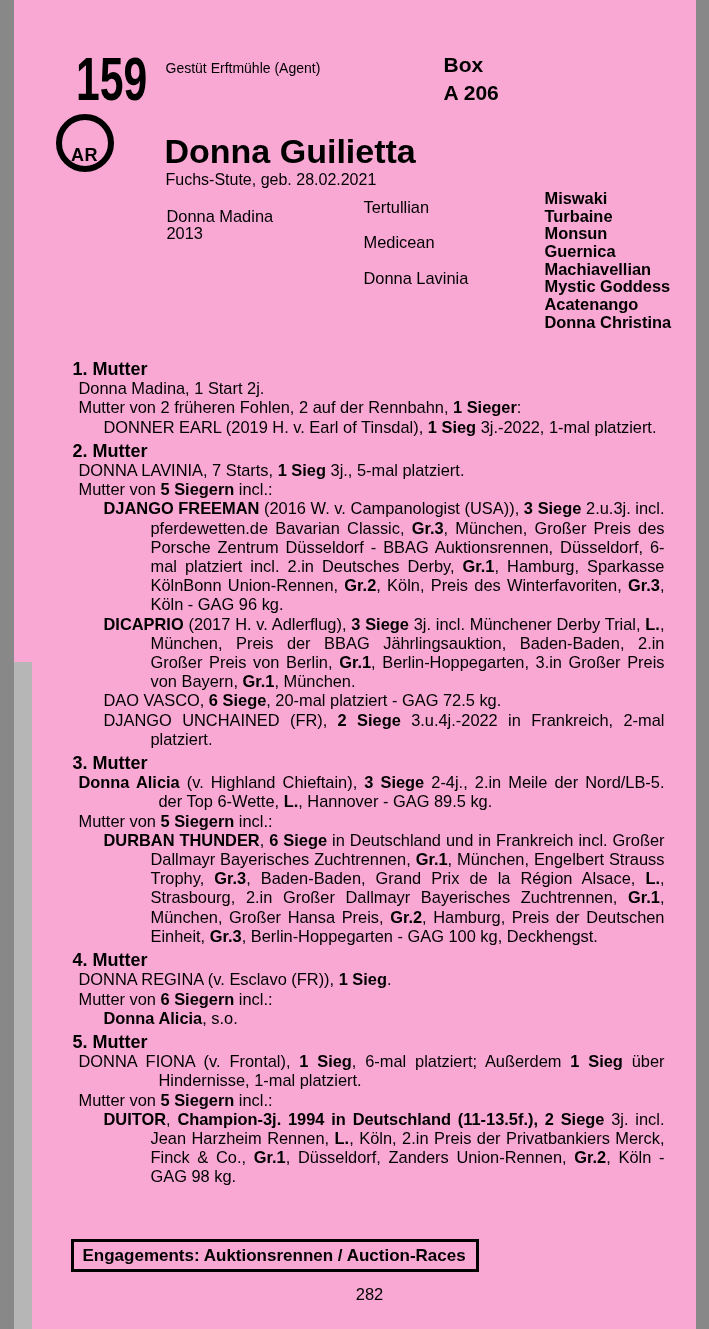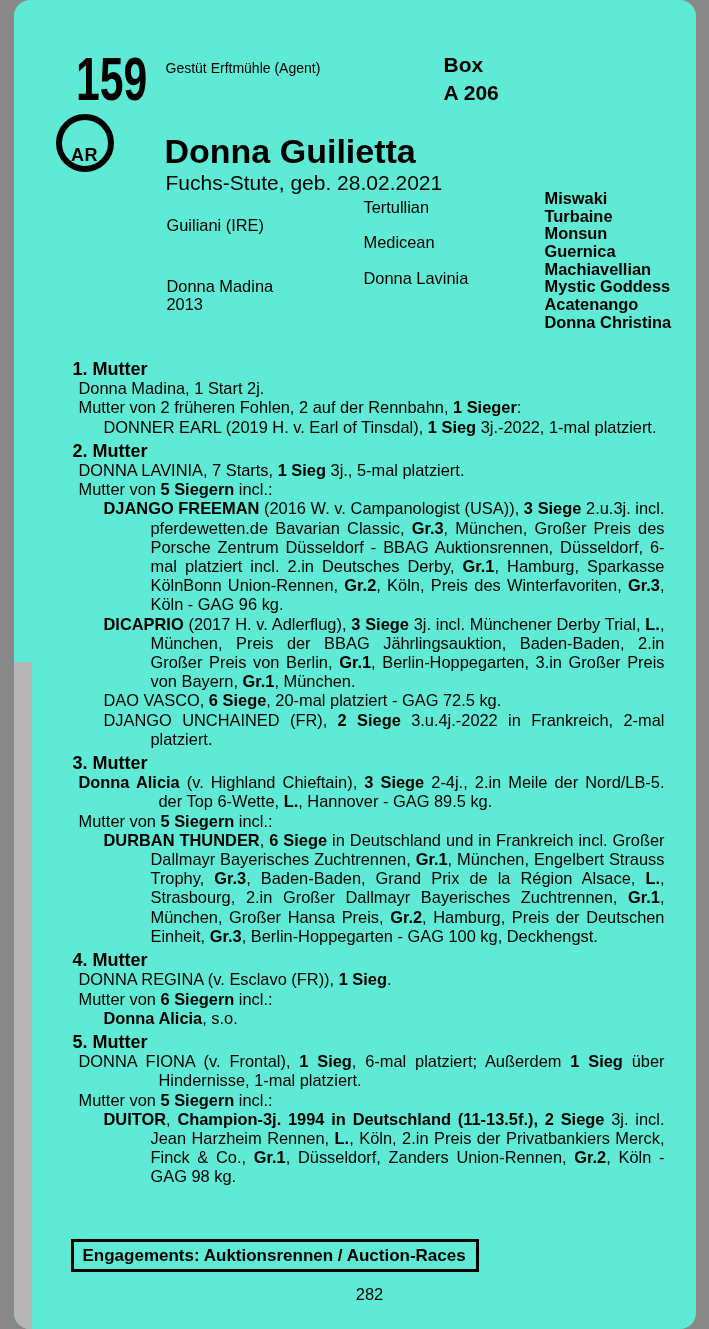--- a/index.html
+++ b/index.html
@@ -1,21 +1,20 @@
 <!DOCTYPE html>
 <html><head>
 <meta charset="utf-8">
 <style>
   html,body { margin:0; padding:0; background:#888; }
   .page {
     position:relative; width:682px; height:1329px; margin:0 auto;
-    background:#5eead4; color:#000;
+    background:#f9a8d4; color:#000;
     font-family:"Liberation Sans","DejaVu Sans",sans-serif;
     overflow:hidden;
-    border-radius:16px;
   }
   .gray-strip { position:absolute; left:0; top:662px; width:18px; height:667px; background:#b6b6b6; }
 
   
   .lot {
     position:absolute; left:62px; top:49px;
     font-size:61px; font-weight:bold; line-height:1;
     transform:scaleX(0.7); transform-origin:0 0; white-space:nowrap;
   }
   .consignor { position:absolute; left:152px; top:59px; font-size:14px; line-height:19px; }
@@ -23,21 +22,21 @@
     position:absolute; left:430px; top:51px; width:220px;
     text-align:left; font-size:21px; font-weight:bold; line-height:28px;
   }
   .brand {
     position:absolute; left:42px; top:114px; width:46px; height:46px;
     border:6px solid #000; border-radius:50%;
     display:flex; align-items:flex-end; justify-content:center;
     font-size:18px; font-weight:bold; letter-spacing:0.5px;
   }
   .horse-name { position:absolute; left:151px; top:134px; font-size:34px; font-weight:bold; line-height:1; white-space:nowrap; }
-  .horse-details { position:absolute; left:152px; top:172px; font-size:21px; line-height:1; }
+  .horse-details { position:absolute; left:152px; top:172px; font-size:16px; line-height:1; }
 
   
   .pedigree { position:absolute; left:153px; top:190px; display:flex; font-size:16.4px; }
   .ped-col1 { width:197px; }
   .ped-col2 { width:181px; }
   .ped-col3 { width:158px; }
   .ped-cell-g1 { height:70.8px; display:flex; flex-direction:column; justify-content:center; line-height:17.7px; }
   .ped-cell-g2 { height:35.4px; display:flex; align-items:center; line-height:17.7px; }
   .ped-cell-g3 { height:17.7px; line-height:17.7px; white-space:nowrap;font-weight:bold; }
 
@@ -74,23 +73,20 @@
     <div>A 206</div>
   </div>
   <div class="brand">
     <span>AR</span>
   </div>
   <div class="horse-name">Donna Guilietta</div>
   <div class="horse-details">Fuchs-Stute, geb. 28.02.2021</div>
 
   <div class="pedigree">
     <div class="ped-col1">
-      <div class="ped-cell-g1">
-        <div>Guiliani (IRE)</div>
-      </div>
       <div class="ped-cell-g1">
         <div>Donna Madina</div>
         <div>2013</div>
       </div>
     </div>
     <div class="ped-col2">
       <div class="ped-cell-g2">Tertullian</div>
       <div class="ped-cell-g2">Medicean</div>
       <div class="ped-cell-g2">Donna Lavinia</div>
     </div>

